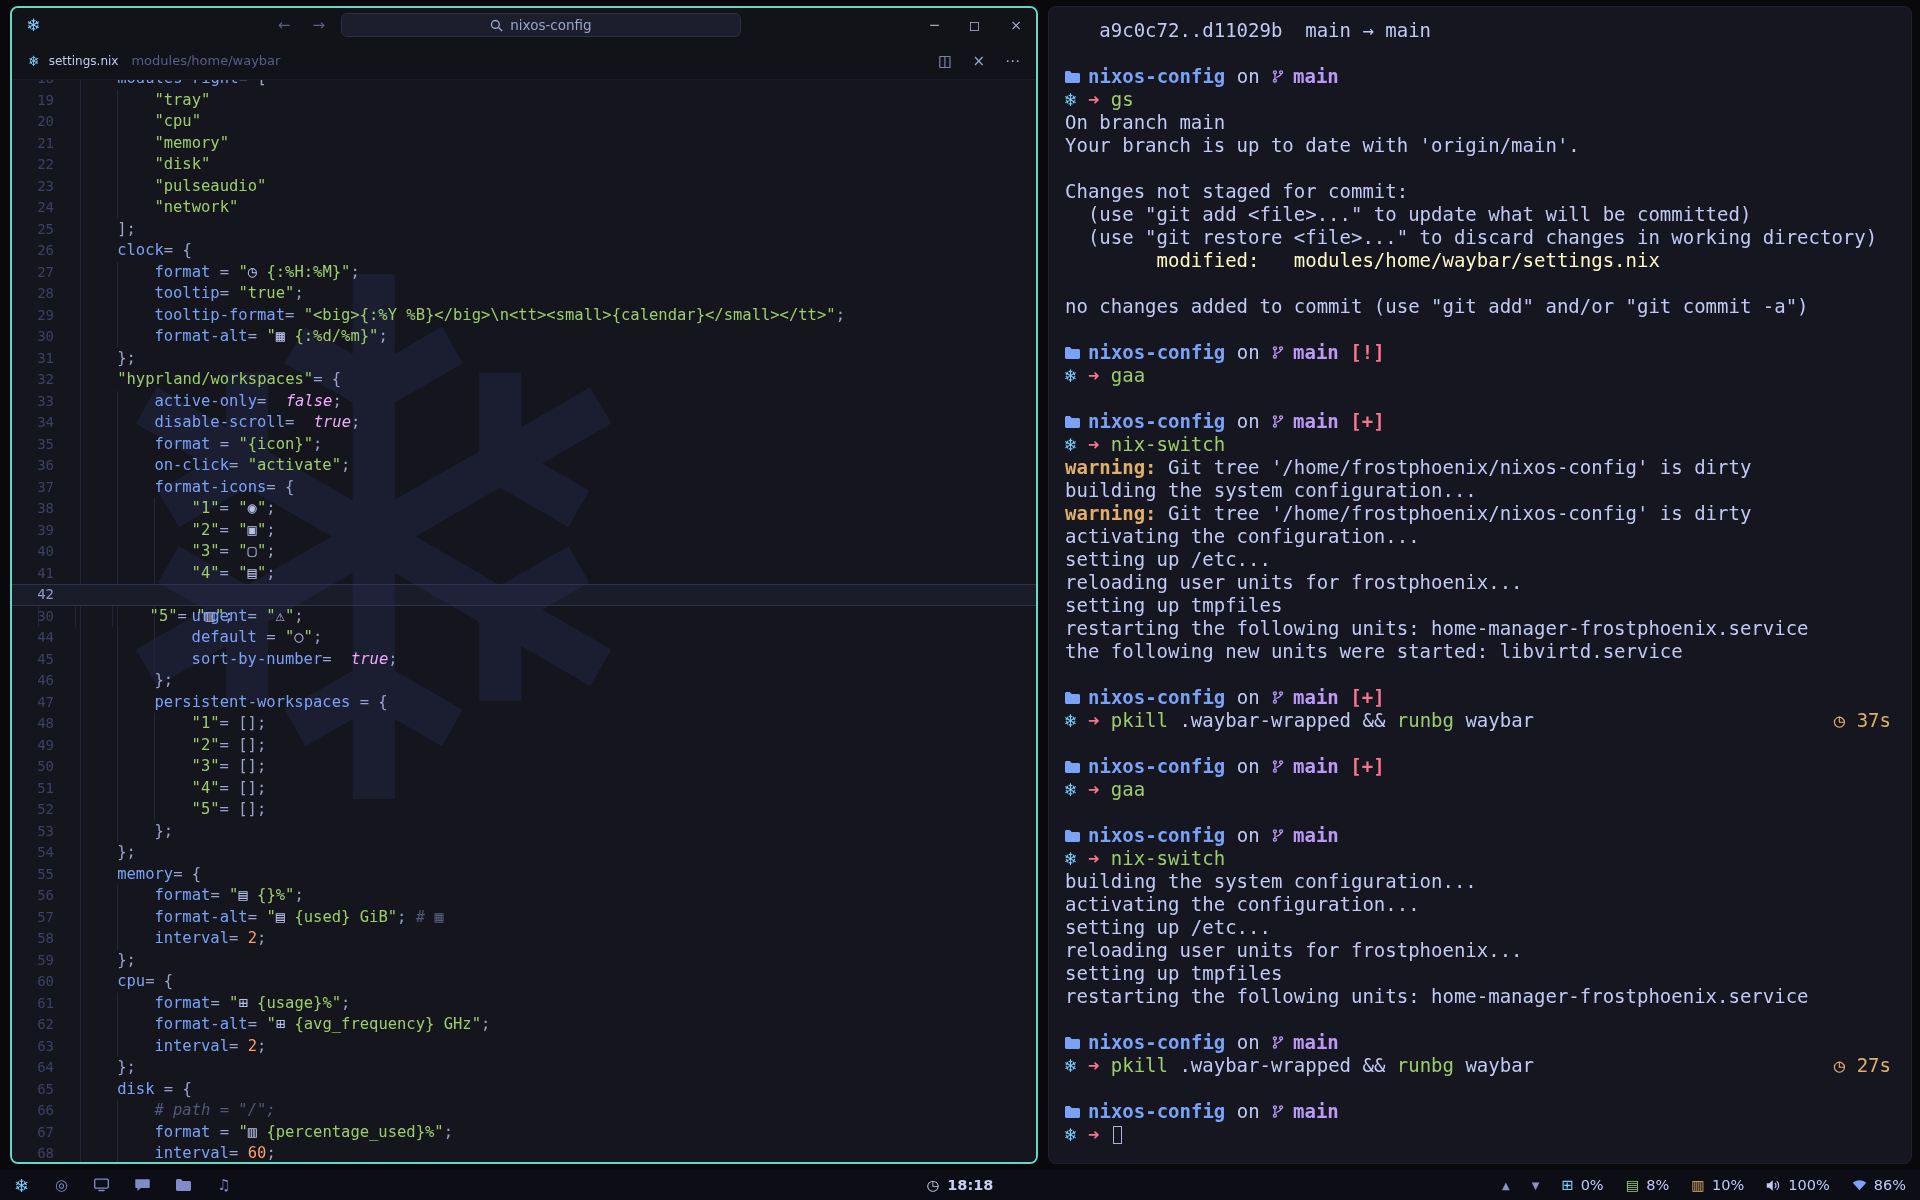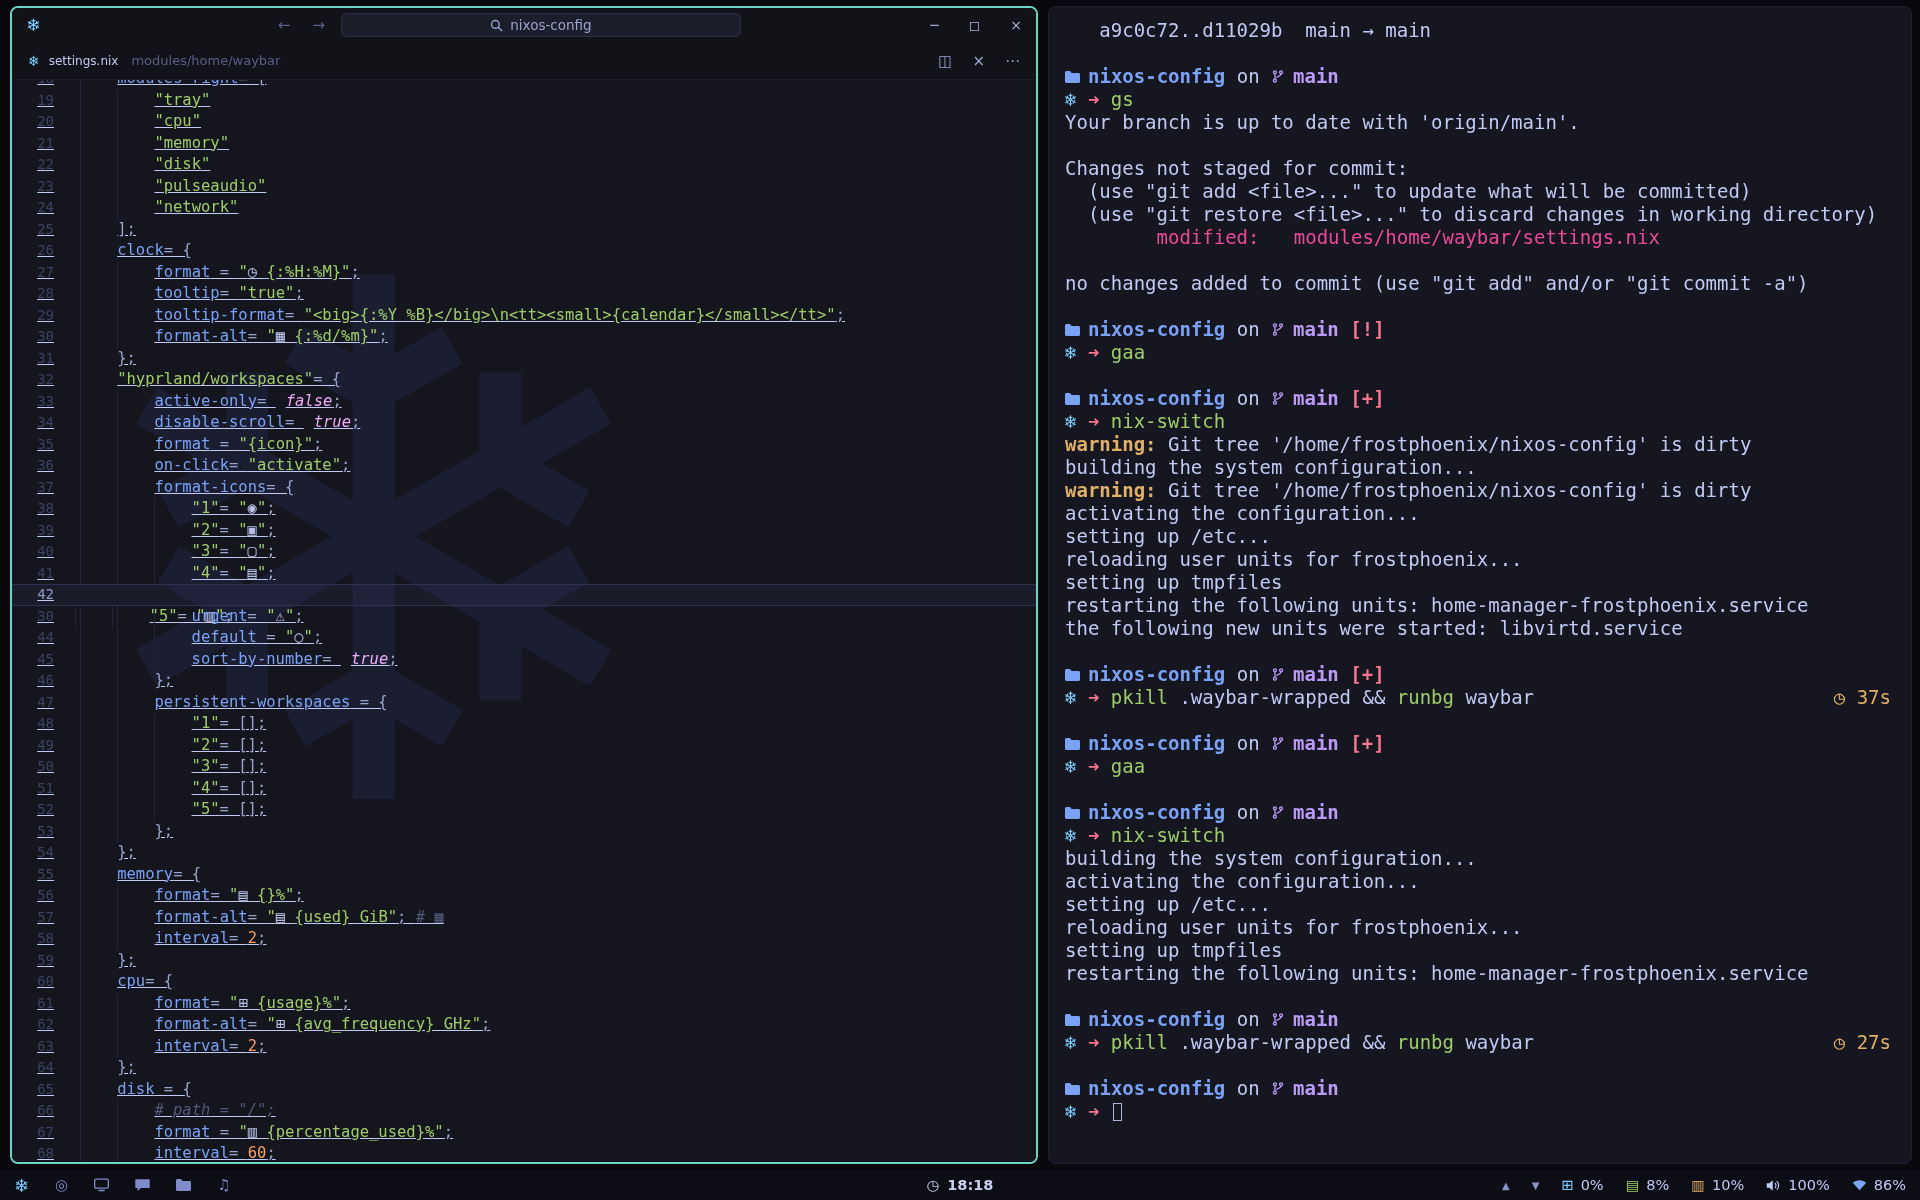--- a/index.html
+++ b/index.html
@@ -42,21 +42,21 @@
   .tab-file-icon { color:#7dcfff; font-size:14px; }
   .tab-file { color:#c3cbf2; font-size:12px; }
   .tab-path { color:#565f89; font-size:13px; margin-left:4px; }
   .tab-actions { margin-left:auto; display:flex; gap:20px; color:#9aa5ce; font-size:15px; }
 
   .code-area { flex:1; position:relative; overflow:hidden; background:#14151d; }
   .watermark {
     position:absolute; left:60px; top:110px; font-size:720px; line-height:1;
     color:#1b1e31; font-family:"DejaVu Sans",sans-serif; user-select:none; z-index:0;
   }
-  .code-lines { position:relative; z-index:1; margin-top:-12px;text-decoration:underline; }
+  .code-lines { position:relative; z-index:1; margin-top:-12px; }
   .code-line { display:flex; height:21.5px; line-height:21.5px; font-size:15.5px; }
   .code-line.active {
     background:rgba(44,48,72,0.30);
     box-shadow: inset 0 1px 0 #2e3252, inset 0 -1px 0 #2e3252;
     flex-direction: column;
   }
   .gutter { width:42px; flex:none; text-align:right; color:#3b4261; font-size:14px; }
   .code-line.active .gutter { color:#8f98c9; }
   .ltext { margin-left:26px; display:flex; white-space:pre; }
   .iguide { flex:none; width:37.2px; border-left:1px solid #222438; }
@@ -78,21 +78,21 @@
   .tmain { display:flex; align-items:center; white-space:pre; }
   .tright { display:flex; align-items:center; white-space:pre; }
   .ts.t  { color:#c0caf5; }
   .ts.d  { color:#7aa2f7; font-weight:bold; }
   .ts.br { color:#bb9af7; font-weight:bold; }
   .ts.st { color:#f7768e; font-weight:bold; }
   .ts.sn { color:#7dcfff; }
   .ts.ar { color:#f7768e; font-weight:bold; }
   .ts.c  { color:#9ece6a; }
   .ts.w  { color:#e0af68; font-weight:bold; }
-  .ts.m  { color:#ec4899; }
+  .ts.m  { color:#fef9c3; }
   .ts.du { color:#e0af68; }
   .ts.cursor { width:9px; height:18px; border:1px solid #aab2d8; display:inline-block; align-self:center; margin-left:2px; }
   .ticon { display:inline-flex; align-items:center; margin-right:8px; }
   .blue { color:#7aa2f7; } .purple { color:#bb9af7; }
 
   
   .waybar {
     position:absolute; left:0; top:1170px; width:1920px; height:30px;
     background:#0d0d15; display:flex; align-items:center; padding:0 14px;
     font-family:"DejaVu Sans","Liberation Sans",sans-serif; font-size:14.5px;
@@ -374,20 +374,23 @@
             <circle cx="4.5" cy="3.2" r="1.7"></circle>
             <circle cx="4.5" cy="12.8" r="1.7"></circle>
             <circle cx="11.5" cy="3.2" r="1.7"></circle>
             <path d="M4.5 4.9v6.2M11.5 4.9c0 2.8-3.2 2.6-5.3 4.4"></path>
           </svg></span><span class="ts br">main</span></span>
     </div>
     <div class="tline">
       <span class="tmain"><span class="ts sn">❄ </span><span class="ts ar">➜ </span><span class="ts c">gs</span></span>
     </div>
     <div class="tline">
+      <span class="tmain"><span class="ts t">On branch main</span></span>
+    </div>
+    <div class="tline">
       <span class="tmain"><span class="ts t">Your branch is up to date with 'origin/main'.</span></span>
     </div>
     <div class="tline">
       <span class="tmain"></span>
     </div>
     <div class="tline">
       <span class="tmain"><span class="ts t">Changes not staged for commit:</span></span>
     </div>
     <div class="tline">
       <span class="tmain"><span class="ts t">  (use "git add &lt;file&gt;..." to update what will be committed)</span></span>

